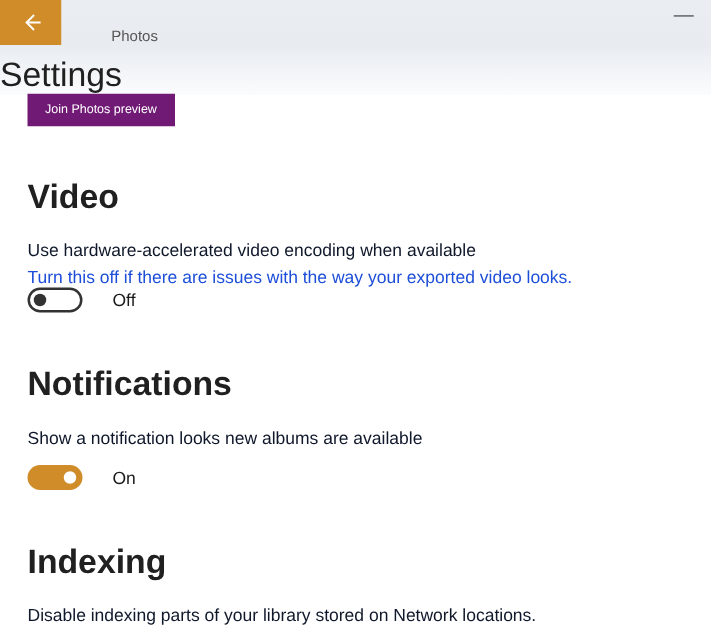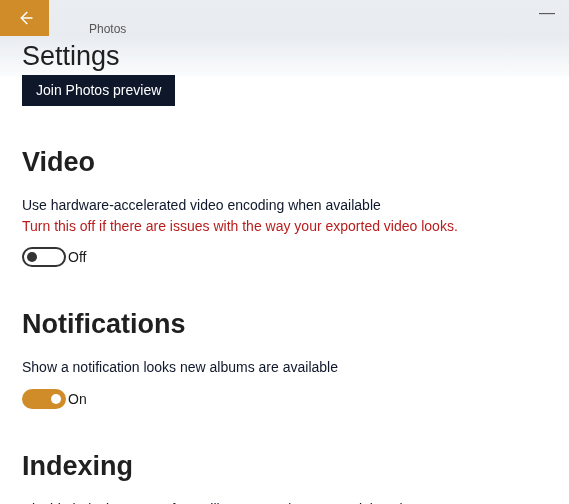--- a/index.html
+++ b/index.html
@@ -45,37 +45,36 @@
       top: 0;
       right: 4px;
       padding: 4px 10px;
       font-size: 16px;
       color: #555;
       cursor: pointer;
     }
     .subheader {
       height: 40px;
       background: linear-gradient(to bottom, #e8ecf1 0%, #fbfcfd 100%);
-      padding-left: 22px;
       display: flex;
-      align-items: center;
+      align-items: flex-end;
     }
     .subheader h1 {
       font-size: 27px;
       font-weight: 400;
       color: #202020;
     }
     .content {
       padding: 0 22px;
     }
     .preview-btn {
       display: inline-block;
-      background: #0f172a;
+      background: #701a75;
       color: #fff;
-      font-size: 14px;
+      font-size: 10px;
       padding: 7px 14px 8px 14px;
       margin-top: 0;
       position: relative;
       top: -1px;
     }
     .section {
       margin-top: 40px;
     }
     .section-heading {
       font-size: 27px;
@@ -84,28 +83,27 @@
       margin-bottom: 18px;
     }
     .option-label {
       font-size: 14px;
       color: #0f172a;
       margin-bottom: 3px;
       line-height: 1.3;
     }
     .option-desc {
       font-size: 14px;
-      color: #b91c1c;
-      margin-bottom: 12px;
+      color: #1d4ed8;
       line-height: 1.3;
     }
     .toggle-row {
       display: flex;
       align-items: center;
-      gap: 2px;
+      gap: 24px;
     }
     .toggle {
       width: 44px;
       height: 20px;
       border-radius: 10px;
       position: relative;
       cursor: pointer;
       border: 2px solid #333;
       background: #fff;
     }

